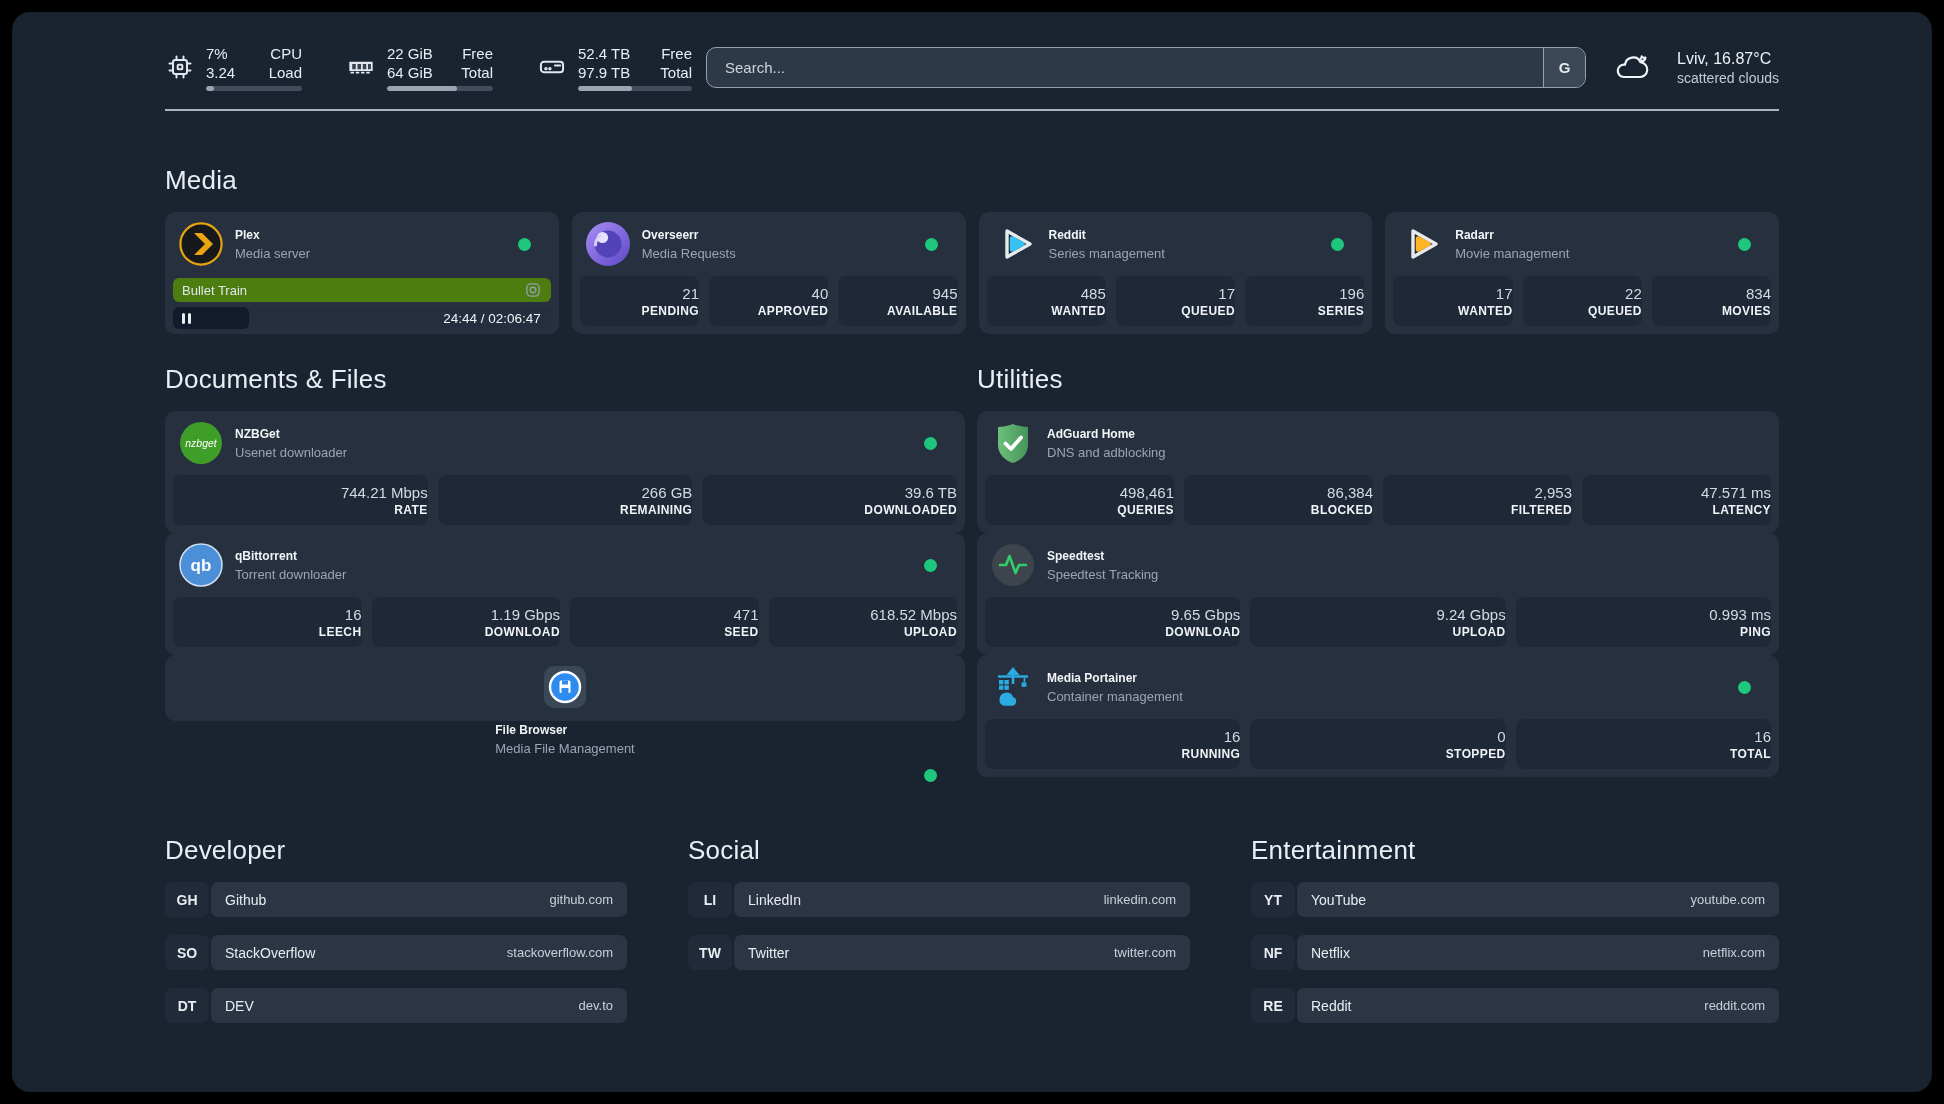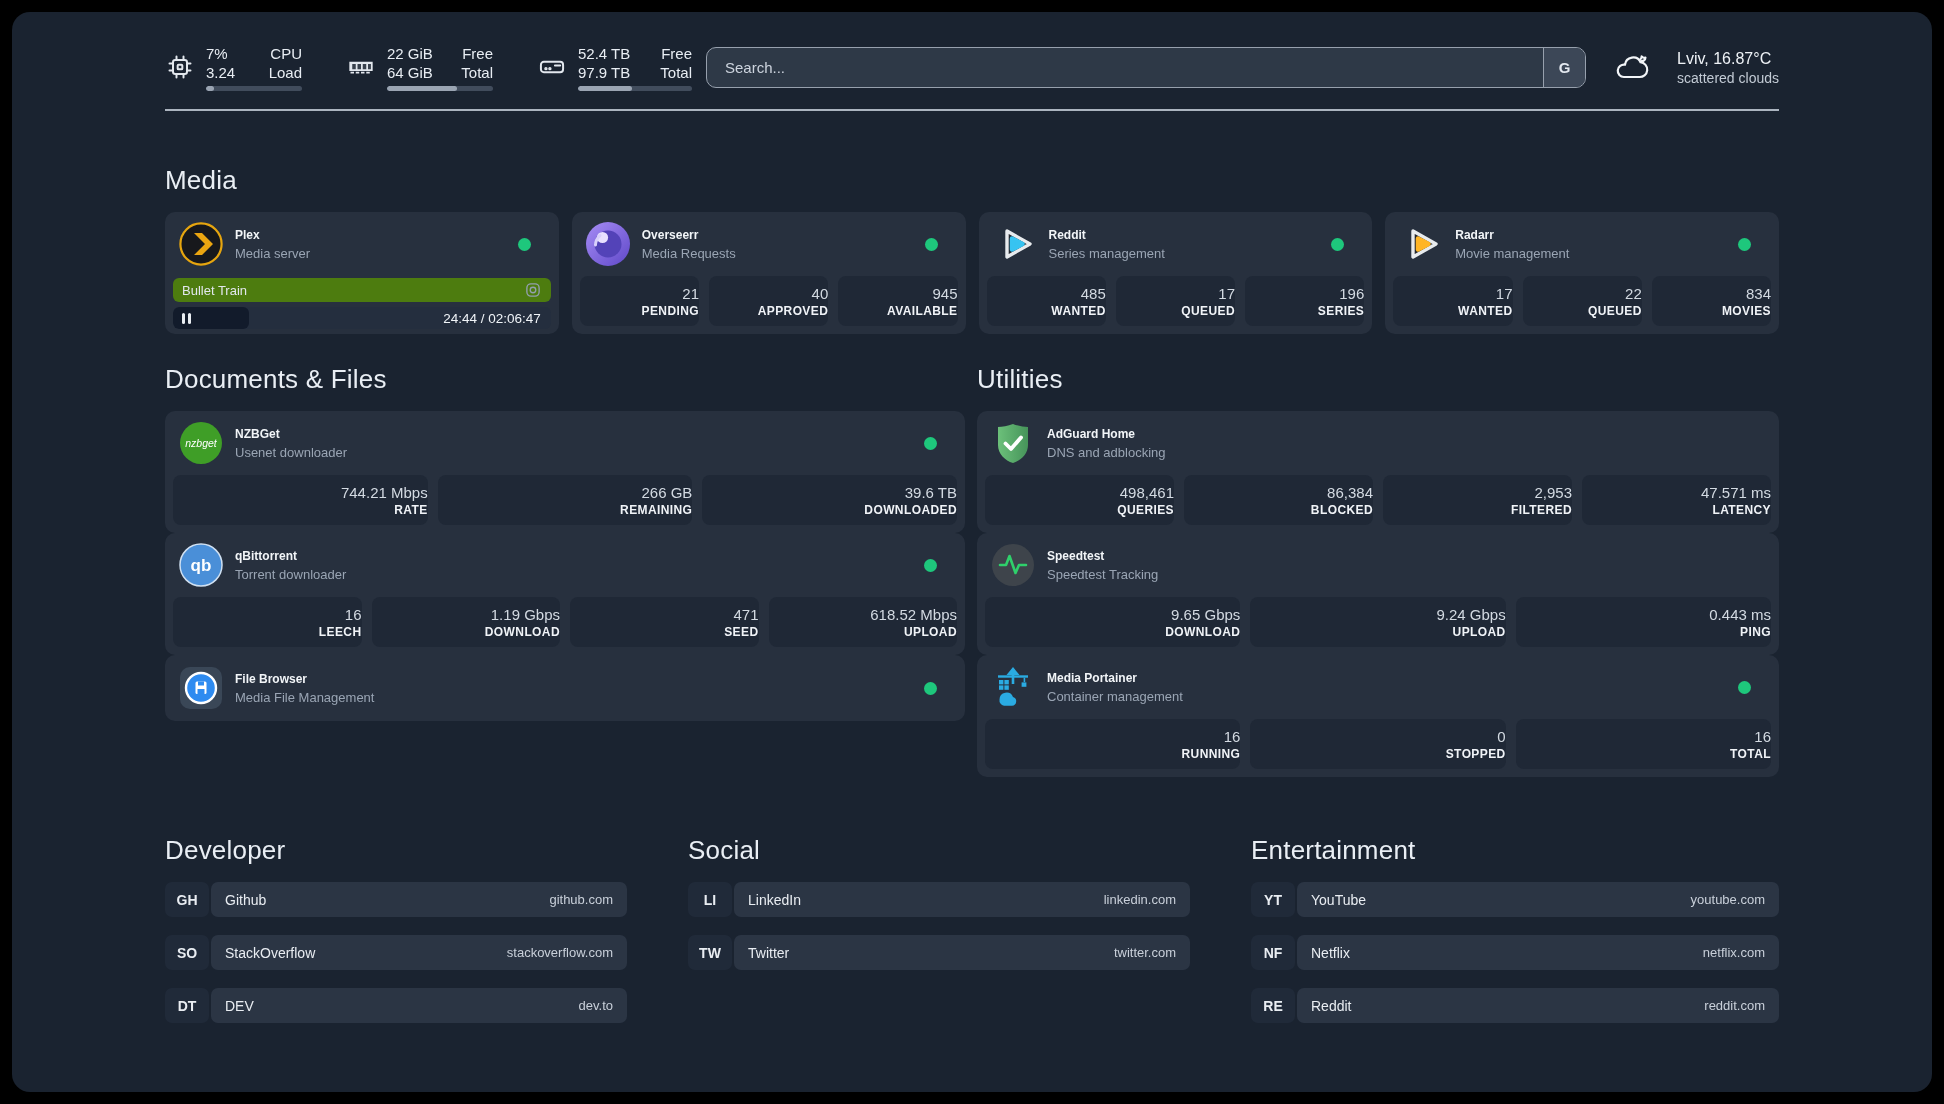--- a/index.html
+++ b/index.html
@@ -60,21 +60,21 @@
   .media-played { position:absolute; left:0; top:0; bottom:0; background:#121b2b; border-radius:6px; }
   .pause { position:relative; z-index:1; margin-left:9px; display:flex; gap:3px; }
   .pause i { display:block; width:3px; height:11px; background:#eaeef3; border-radius:1.5px; }
   .ptime { position:relative; z-index:1; margin-left:auto; padding-right:10px; font-size:13.5px; color:#f0f4f8; }
 
   
   .two-col { display:flex; gap:12px; margin-top:30px; align-items:flex-start; }
   .col-left { width:800px; } .col-right { width:802px; }
   .col-left .card, .col-right .card { }
   .card.compact { padding:10px 8px; }
-  .card.compact .card-head { height:46px; }
+  .card.compact .card-head { height:46px;flex-direction:column; }
 
   
   .bookmarks { display:grid; grid-template-columns:462px 502px 528px; column-gap:61px; margin-top:58px; }
   .bm-row { display:flex; gap:2px; height:35px; margin-bottom:18px; cursor:pointer; }
   .bm-abbr { width:44px; flex:none; background:#202a39; border-radius:7px; display:flex; align-items:center; justify-content:center; font-size:14px; font-weight:700; color:#e9edf2; }
   .bm-bar { flex:1; background:#2b3544; border-radius:7px; display:flex; align-items:center; padding:8px 14px; }
   .bm-name { font-size:14px; font-weight:500; color:#e9edf2; }
   .bm-url { margin-left:auto; font-size:13px; color:#c9d0da; }
 </style>
 </head>
@@ -466,21 +466,21 @@
         <div class="stats-row">
           <div class="statbox">
                 <span class="statval">9.65 Gbps</span>
                 <span class="statlab">DOWNLOAD</span>
               </div>
           <div class="statbox">
                 <span class="statval">9.24 Gbps</span>
                 <span class="statlab">UPLOAD</span>
               </div>
           <div class="statbox">
-                <span class="statval">0.443 ms</span>
+                <span class="statval">0.993 ms</span>
                 <span class="statlab">PING</span>
               </div>
         </div>
       </div>
 
       <div class="card">
         <div class="card-head">
           <span class="appicon">
             <svg viewBox="0 0 44 44" width="44" height="44" fill="#2aabe2">
                   <path d="M22 2 L28.5 10 H15.5 Z"></path>

